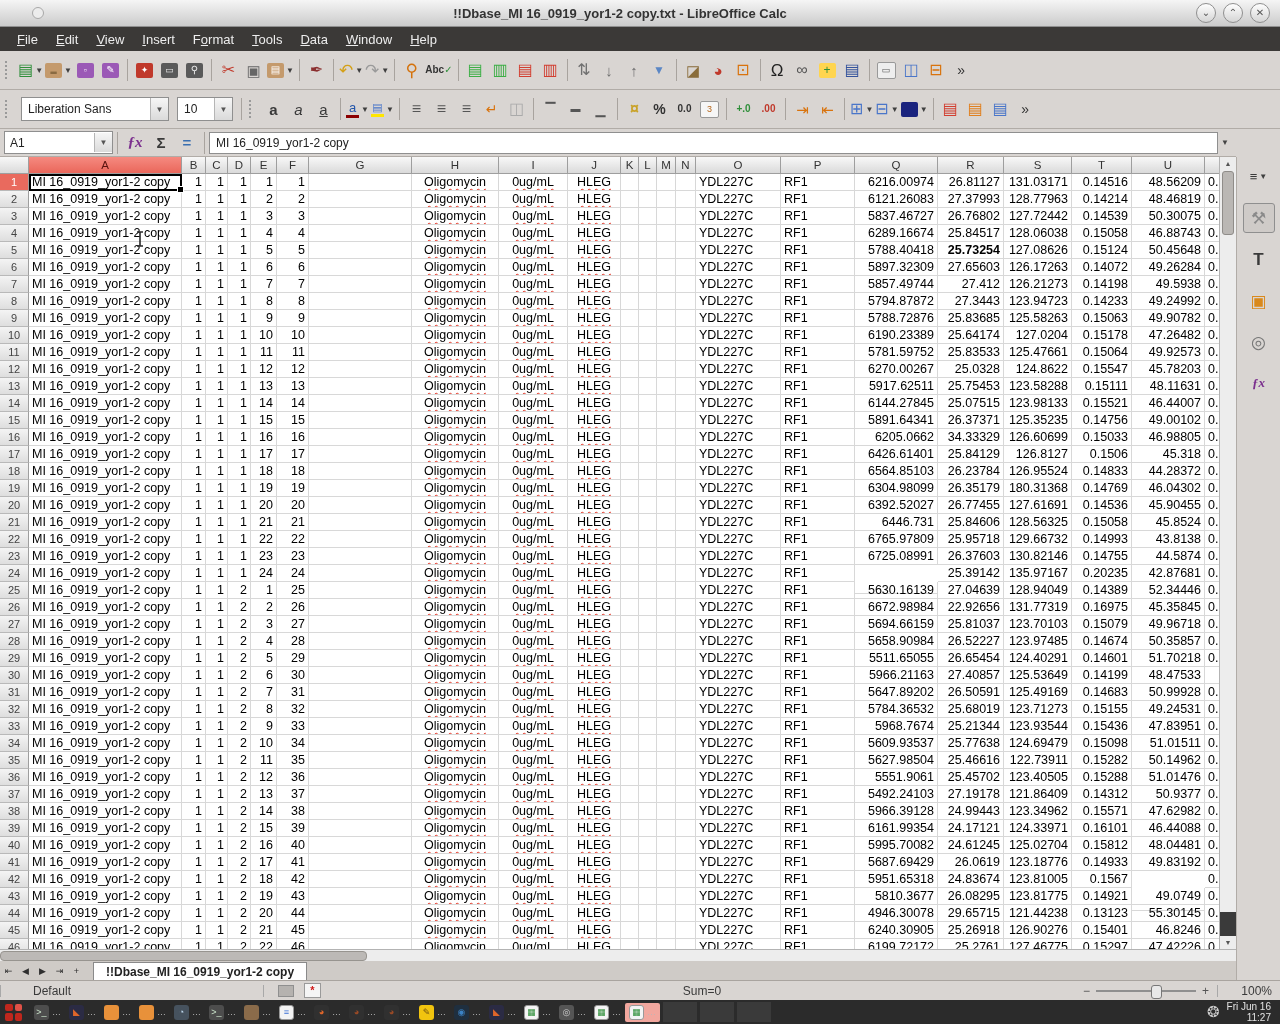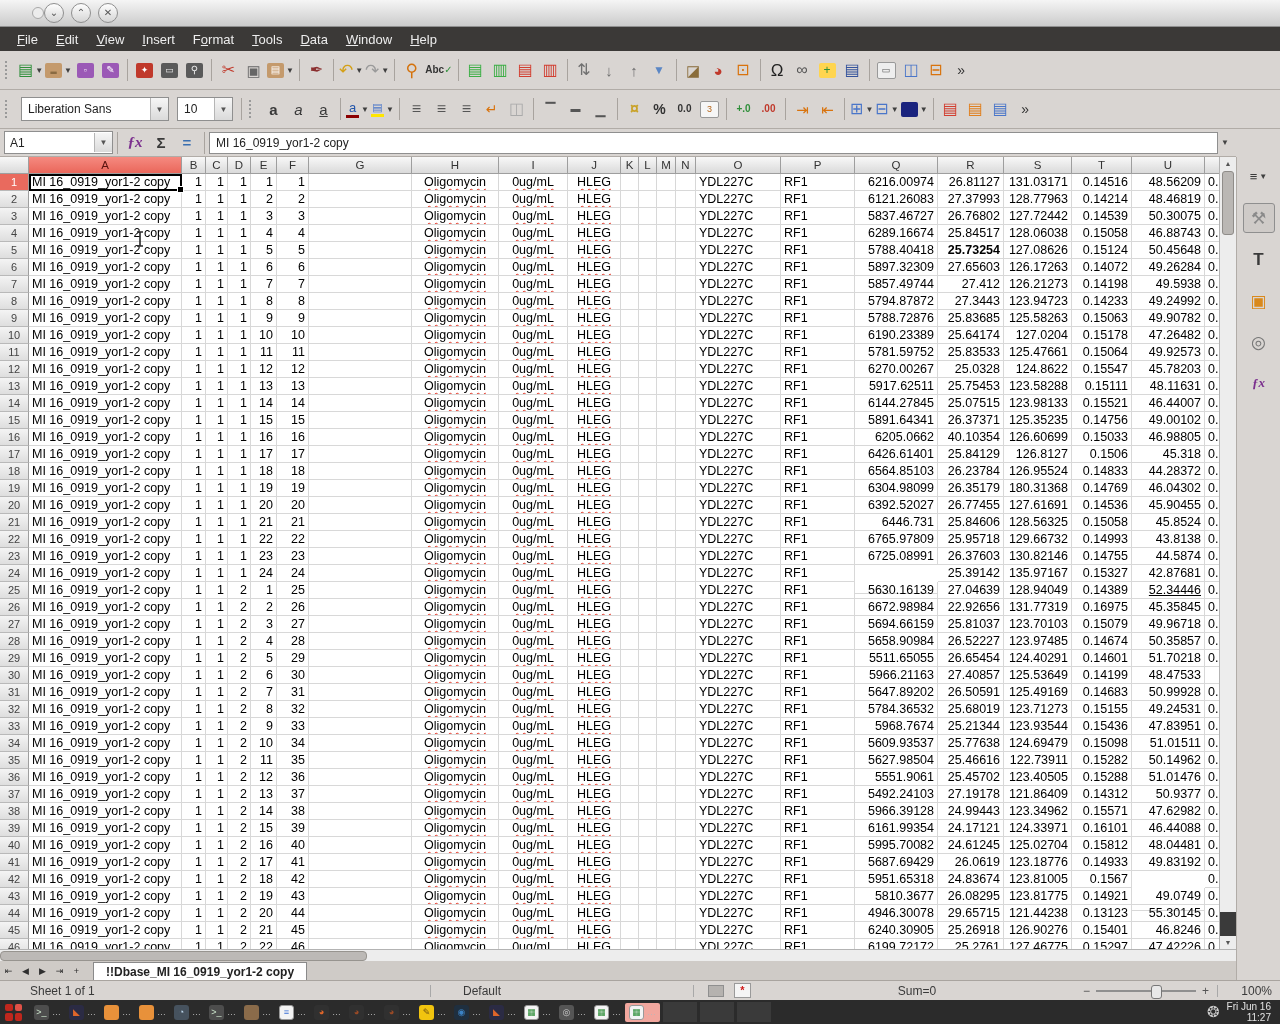--- a/index.html
+++ b/index.html
@@ -97,20 +97,21 @@
 
   .text-cursor{position:absolute;left:134px;top:230px;z-index:5;pointer-events:none}
 </style>
 </head>
 <body>
 
 <div id="app">
 
   <div class="titlebar">
     <span class="tb-circle"></span>
+    <span class="tb-title">!!Dbase_MI 16_0919_yor1-2 copy.txt - LibreOffice Calc</span>
     <span class="tb-btns" id="winbtns">
         <span class="wbtn">⌄</span>
         <span class="wbtn">⌃</span>
         <span class="wbtn">✕</span>
       </span>
   </div>
 
   <div class="menubar" id="menubar">
       <span class="menu-item"><u>F</u>ile</span>
       <span class="menu-item"><u>E</u>dit</span>
@@ -1356,21 +1357,21 @@
                 <div class="cell" style="width: 85px;">
                   <span>YDL227C</span>
                 </div>
                 <div class="cell" style="width: 74px;">
                   <span>RF1</span>
                 </div>
                 <div class="cell right" style="width: 83px;">
                   <span>6205.0662</span>
                 </div>
                 <div class="cell right" style="width: 66px;">
-                  <span>40.10354</span>
+                  <span>34.33329</span>
                 </div>
                 <div class="cell right" style="width: 68px;">
                   <span>126.60699</span>
                 </div>
                 <div class="cell right" style="width: 60px;">
                   <span>0.15033</span>
                 </div>
                 <div class="cell right" style="width: 73px;">
                   <span>46.98805</span>
                 </div>
@@ -1834,21 +1835,21 @@
                 <div class="cell right" style="width: 83px; margin-top: 28px;">
                   <span>7222.26639</span>
                 </div>
                 <div class="cell right" style="width: 66px;">
                   <span>25.39142</span>
                 </div>
                 <div class="cell right" style="width: 68px;">
                   <span>135.97167</span>
                 </div>
                 <div class="cell right" style="width: 60px;">
-                  <span>0.15327</span>
+                  <span>0.20235</span>
                 </div>
                 <div class="cell right" style="width: 73px;">
                   <span>42.87681</span>
                 </div>
                 <div class="cell" style="width: 40px;">
                   <span>0.</span>
                 </div>
               </div>
               <div class="row">
                 <div class="rh">25</div>
@@ -1895,21 +1896,21 @@
                 </div>
                 <div class="cell right" style="width: 66px;">
                   <span>27.04639</span>
                 </div>
                 <div class="cell right" style="width: 68px;">
                   <span>128.94049</span>
                 </div>
                 <div class="cell right" style="width: 60px;">
                   <span>0.14389</span>
                 </div>
-                <div class="cell right" style="width: 73px; text-decoration: underline;">
+                <div class="cell right" style="width: 73px;">
                   <span>52.34446</span>
                 </div>
                 <div class="cell" style="width: 40px;">
                   <span>0.</span>
                 </div>
               </div>
               <div class="row">
                 <div class="rh">26</div>
                 <div class="cell" style="width: 153px;">
                   <span>MI 16_0919_yor1-2 copy</span>
@@ -3187,21 +3188,20 @@
         <div class="side-item">
           <span style="color: rgb(119, 119, 119); font-size: 17px;">◎</span>
         </div>
         <div class="side-item">
           <span style="color: rgb(123, 47, 142); font-size: 13px; font-style: italic; font-weight: bold; font-family: &quot;Liberation Serif&quot;, serif;">ƒx</span>
         </div>
       </div>
   </div>
 
   <div class="statusbar">
-    <span style="margin-left:30px;width:400px">Sheet 1 of 1</span>
     <span class="sb-sep"></span>
     <span style="padding-left:32px;width:230px">Default</span>
     <span class="sb-sep"></span>
     <span class="sb-ins"></span>
     <span class="sb-mod">*</span>
     <span style="flex:1;text-align:center">Sum=0</span>
     <div class="slider">
       <span>−</span>
       <div class="strack">
           <div class="shandle"></div>

